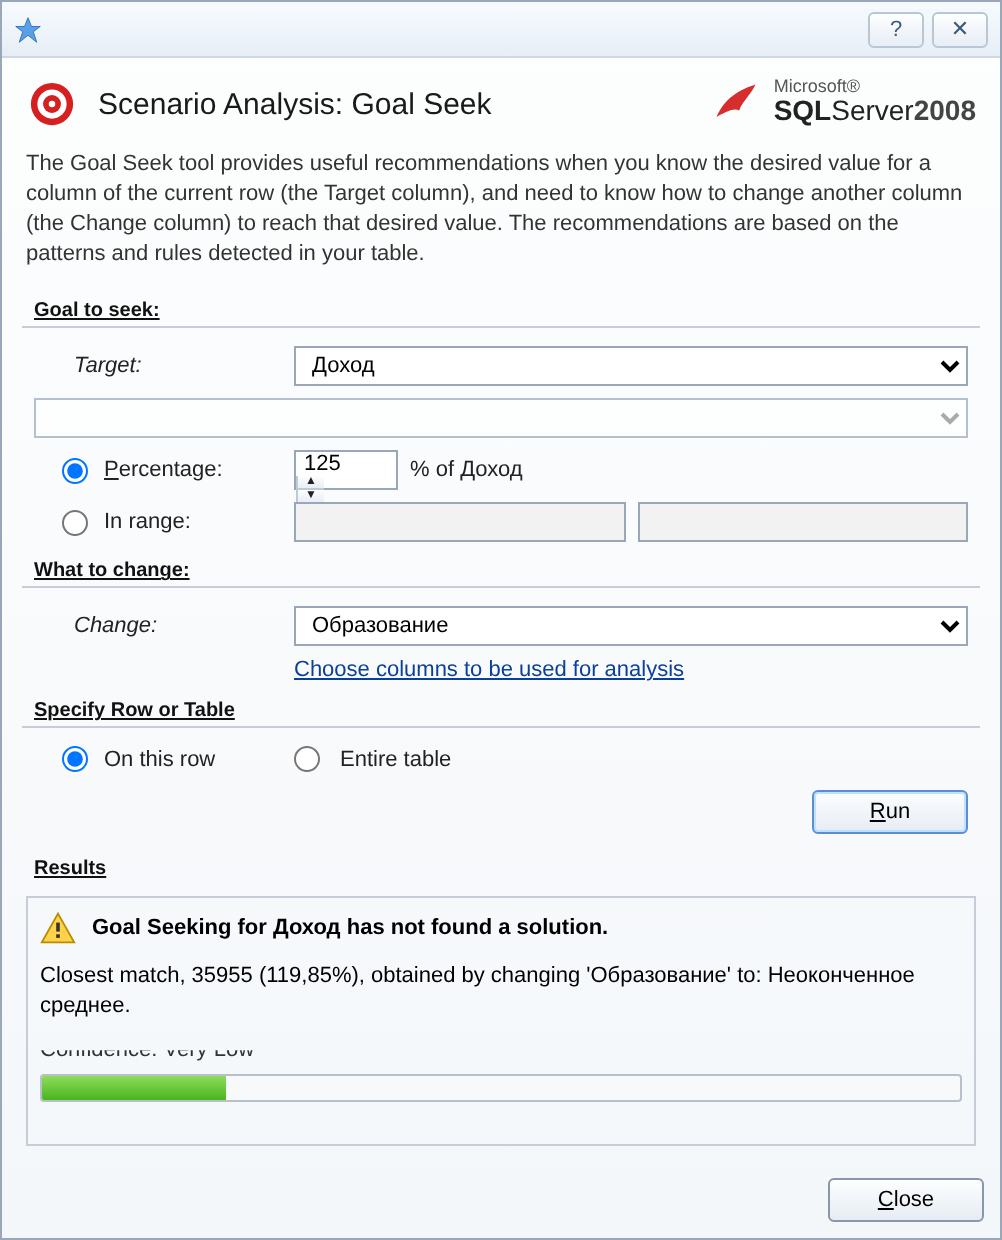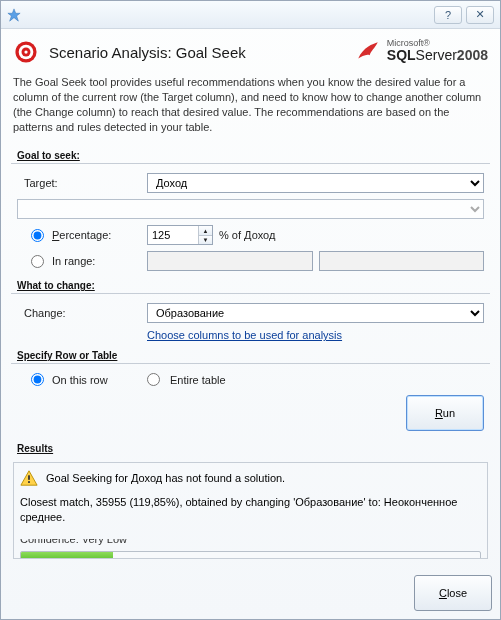--- a/index.html
+++ b/index.html
@@ -22,39 +22,39 @@
   .desc { font-size: 11px; color: #333; line-height: 1.35; padding: 2px 2px 10px 2px; }
   .section-label { font-size: 10px; font-weight: bold; color: #111; padding: 6px 0 2px 6px; border-bottom: 1px solid #c6cdd6; margin-bottom:6px;text-decoration:underline;}
   .row { display: flex; align-items: center; padding: 3px 6px; font-size: 11px; color:#222;}
   .row .lbl { width: 130px; display:flex; align-items:center; gap:4px;}
   .row .ctl { flex: 1; display:flex; align-items:center; gap:6px;}
   input[type=radio]{ margin:0 4px 0 14px; }
   .u { text-decoration: underline; }
   select, input[type=text] { font-size: 11px; padding: 2px 4px; border: 1px solid #9aa7b8; background:#fff; height:20px; }
   select.wide { flex:1; }
   input.range { flex:1; background:#f2f2f2; color:#888; }
-  .spinner { display:flex; align-items:stretch; border:1px solid #9aa7b8; height:20px; background:#fff;}
+  .spinner { display:flex; align-items:stretch; border:1px solid #9aa7b8; height:20px; background:#fff;flex-direction:column;}
   .spinner input { border:none; width:50px; height:18px; padding:0 4px; font-size:11px; outline:none;}
   .spin-btns { display:flex; flex-direction:column; width:14px; border-left:1px solid #c0c8d2;}
   .spin-btns div { flex:1; font-size:6px; display:flex; align-items:center; justify-content:center; background:linear-gradient(#fdfeff,#e7eef5); cursor:default;}
   .spin-btns div:first-child{border-bottom:1px solid #c0c8d2;}
   .link { color:#0a3f9a; text-decoration: underline; font-size:11px; cursor:default;}
-  .btn { min-width:78px; height:36px; border:1px solid #8a97a8; background:linear-gradient(#fdfeff,#e5ecf3); font-size:11px; border-radius:3px; display:inline-flex; align-items:center; justify-content:center; cursor:default;}
+  .btn { min-width:78px; height:22px; border:1px solid #8a97a8; background:linear-gradient(#fdfeff,#e5ecf3); font-size:11px; border-radius:3px; display:inline-flex; align-items:center; justify-content:center; cursor:default;}
   .btn.primary { border-color:#5a8fd6; box-shadow:0 0 0 1px #bfe0ff inset;}
   .run-row { display:flex; justify-content:flex-end; padding:6px 6px 6px 6px;}
   .results-box { border:1px solid #c6cdd6; margin:2px 2px 0 2px; padding:6px 6px 4px 6px; font-size:11px; flex:1; overflow:hidden; position:relative;}
   .res-head { display:flex; align-items:center; gap:8px; margin-bottom:8px;}
   .warn { width:18px; height:18px; }
-  .res-title { font-weight:normal; font-size:11px;}
+  .res-title { font-weight:bold; font-size:11px;}
   .res-body { font-size:11px; line-height:1.35; margin-bottom:10px;}
   .conf { font-size:11px; color:#333; margin-bottom:4px; position:relative; top:-2px; clip-path: inset(6px 0 0 0);}
   .prog { height:14px; border:1px solid #b8c0ca; background:#f7f9fb; position:relative; border-radius:2px; overflow:hidden;}
   .prog .fill { height:100%; background:linear-gradient(#8edc5a,#49b51f); width:20%; }
   .footer { display:flex; justify-content:flex-end; padding:8px 8px 8px 8px;}
-  .lbl-plain { margin-left:7px; }
+  .lbl-plain { margin-left:20px;font-style:italic; }
   .dim { color:#888; }
 </style>
 </head>
 <body>
 
 <div class="window">
 
   <div class="titlebar">
     <span class="ticon">
       <svg viewBox="0 0 16 16" width="14" height="14">

